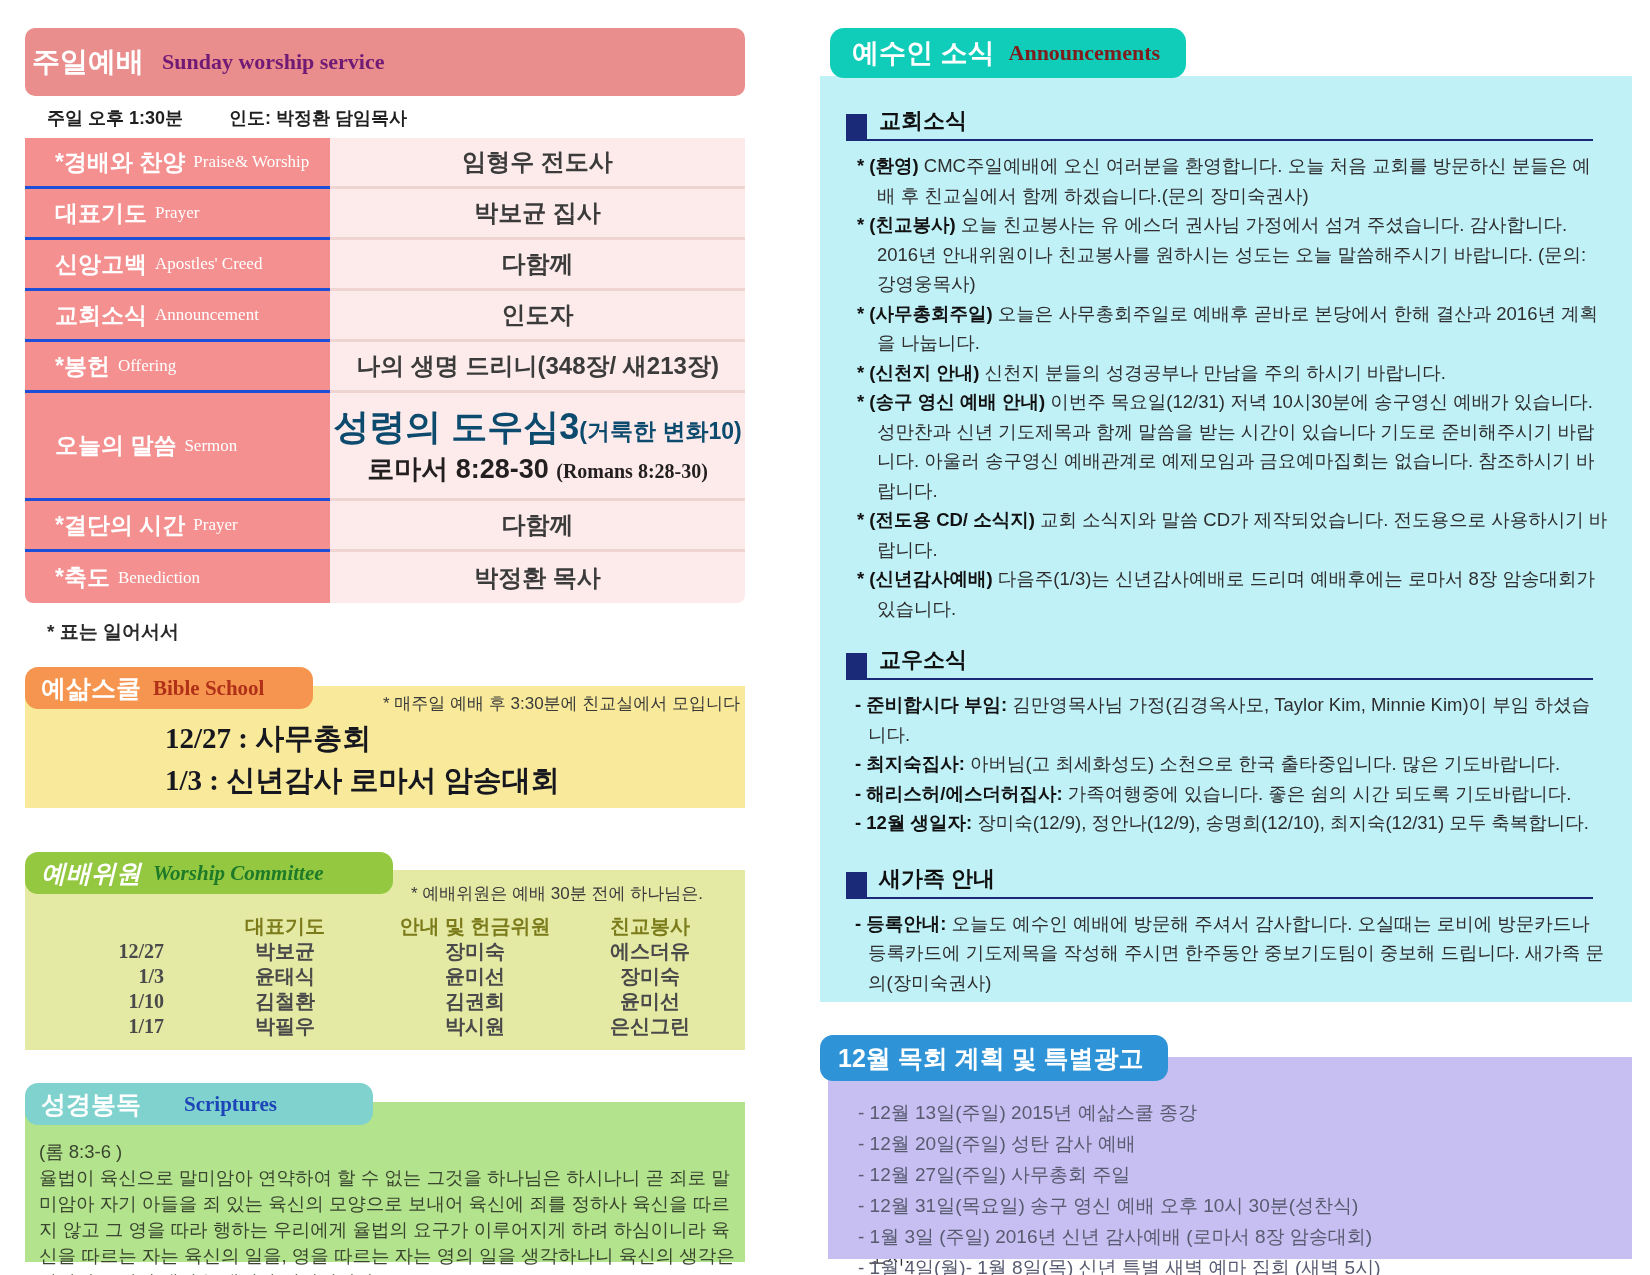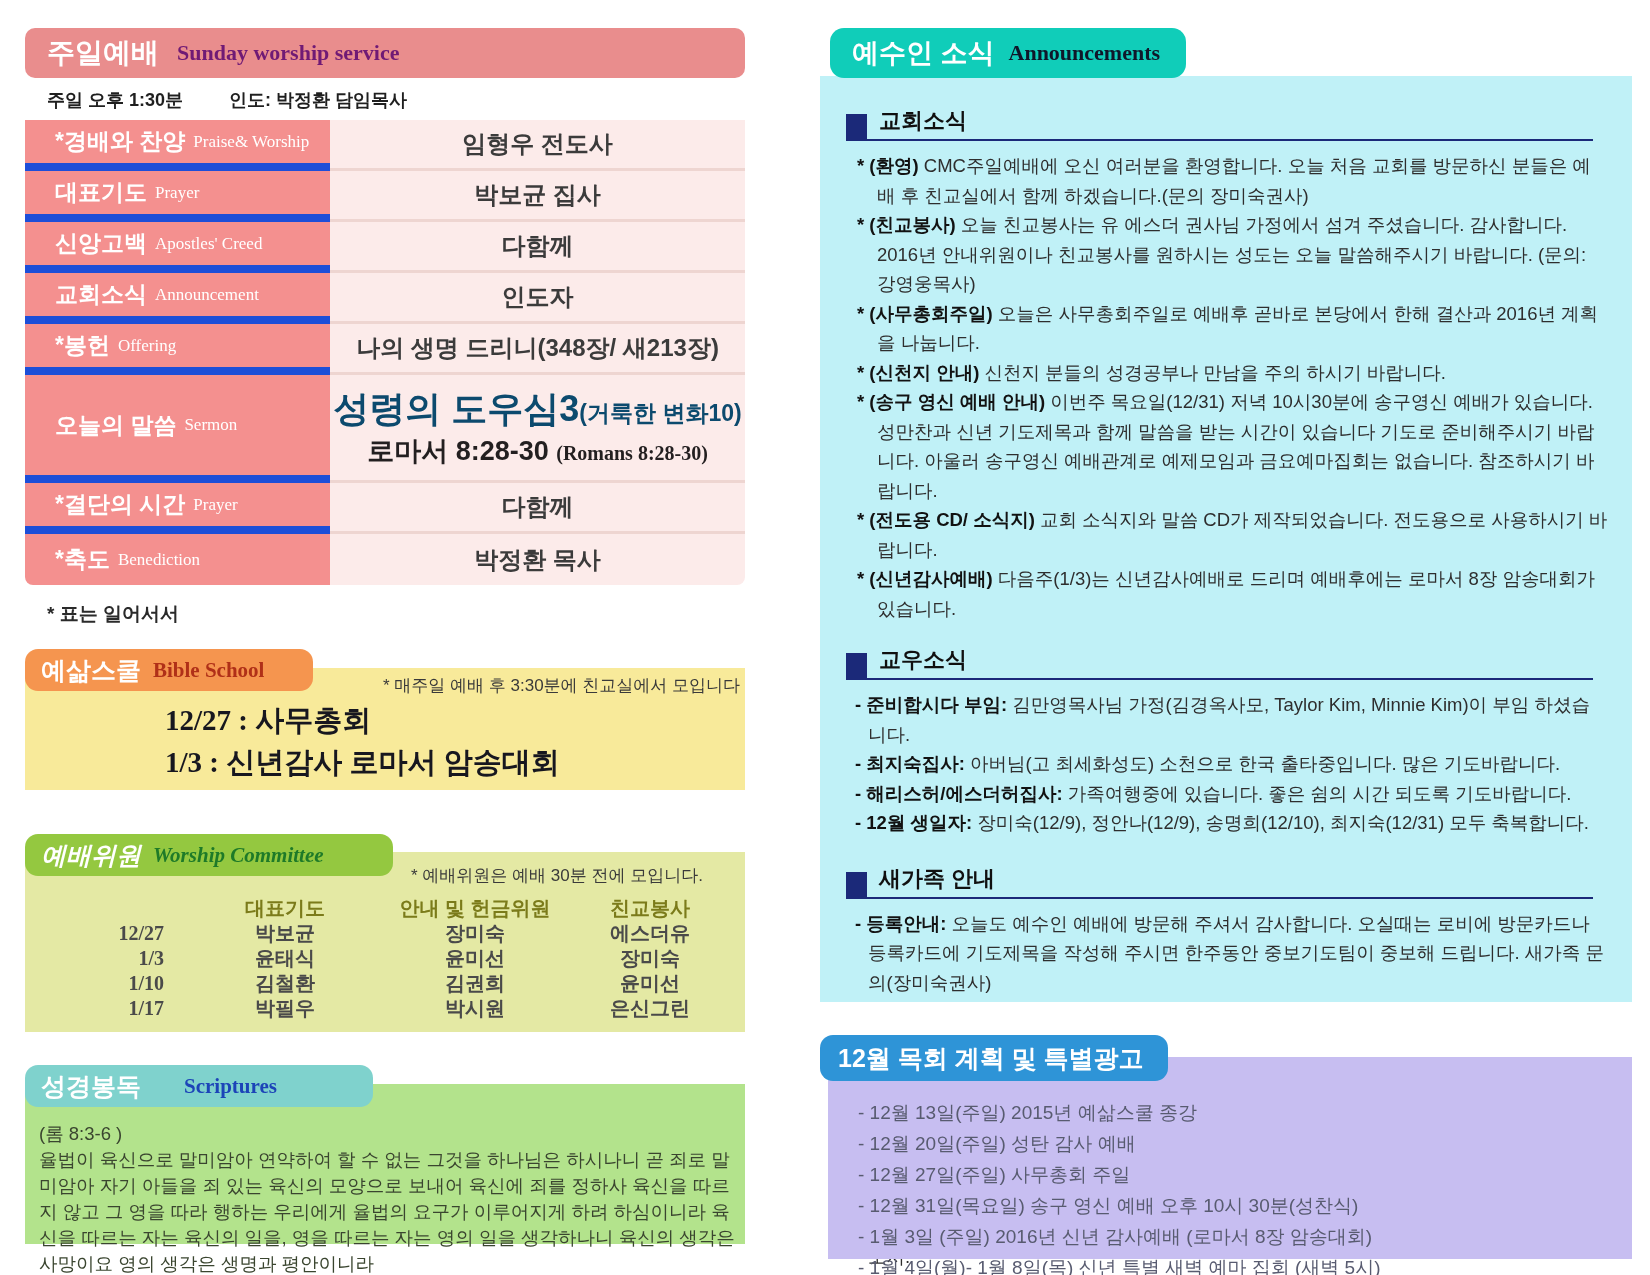--- a/index.html
+++ b/index.html
@@ -7,34 +7,34 @@
   body {
     width:1650px; height:1275px; position:relative; overflow:hidden;
     font-family:"Liberation Sans", sans-serif;
   }
   .serif { font-family:"Liberation Serif", serif; }
 
   
   .left-col { position:absolute; left:25px; top:28px; width:720px; }
 
   .w-header {
-    height:50px; background:#e98d8d; border-radius:10px;
-    display:flex; align-items:center; padding-left:22px;
+    height:68px; background:#e98d8d; border-radius:10px;
+    display:flex; align-items:center; padding-left:7px;
   }
   .w-header .ko { color:#ffffff; font-size:28px; font-weight:bold; }
   .w-header .en { color:#701a75; font-size:22px; font-weight:bold; margin-left:18px; }
 
   .w-sub { display:flex; gap:46px; padding:10px 0 8px 22px; font-size:18px; font-weight:bold; color:#1f1f1f; }
 
   .w-table { border-radius:0 0 8px 8px; overflow:hidden; }
   .w-row { display:flex; height:51px; }
   .w-row.sermon { height:108px; }
   .w-label {
     width:305px; background:#f4908f; display:flex; align-items:baseline;
-    padding-left:30px; border-bottom:8px solid #1d4ed8;
+    padding-left:30px; border-bottom:3px solid #1d4ed8;
     align-items:center;
   }
   .w-label .ko { color:#ffffff; font-size:23px; font-weight:bold; }
   .w-label .en { color:#ffffff; font-size:17px; margin-left:8px; font-family:"Liberation Serif", serif; }
   .w-value {
     flex:1; background:#fcebea; display:flex; flex-direction:column;
     align-items:center; justify-content:center;
     color:#3b3b3b; font-size:24px; font-weight:bold;
     border-bottom:3px solid #eed5d1;
   }
@@ -79,21 +79,21 @@
   .sc-text { position:absolute; top:56px; left:14px; width:700px; font-size:18.5px; color:#3a452f; line-height:26px; }
 
   
   .right-col { position:absolute; left:820px; top:28px; width:812px; }
 
   .an-head {
     position:absolute; top:0; left:10px; height:50px; border-radius:14px;
     background:#10cdb9; display:flex; align-items:center; padding:0 26px 0 22px; z-index:2; white-space:nowrap;
   }
   .an-head .ko { color:#ffffff; font-size:27px; font-weight:bold; }
-  .an-head .en { color:#0f172a; font-size:22px; font-weight:bold; margin-left:14px; font-family:"Liberation Serif", serif; }
+  .an-head .en { color:#7f1d1d; font-size:22px; font-weight:bold; margin-left:14px; font-family:"Liberation Serif", serif; }
 
   .an-panel {
     position:absolute; top:48px; left:0; width:812px; height:926px;
     background:#c0f1f7; padding:30px 24px 0 26px;
   }
 
   .sec-head { display:flex; align-items:flex-end; border-bottom:2px solid #1b2979; padding-bottom:3px; width:98%; margin-bottom:10px; }
   .sec-sq { width:21px; height:26px; background:#1b2979; margin-right:12px; position:relative; top:4px; }
   .sec-title { font-size:22px; font-weight:bold; color:#101010; }
 
@@ -216,21 +216,21 @@
         <div>1/3 : 신년감사 로마서 암송대회</div>
       </div>
     </div>
 
     <div class="block wc-block">
       <div class="wc-box"></div>
       <div class="round-head wc-head">
         <span class="ko">예배위원</span>
         <span class="en">Worship Committee</span>
       </div>
-      <div class="wc-note">* 예배위원은 예배 30분 전에 모입니다.</div>
+      <div class="wc-note">* 예배위원은 예배 30분 전에 하나님은.</div>
       <div class="wc-table">
         <div></div>
         <div class="wc-th">대표기도</div>
         <div class="wc-th">안내 및 헌금위원</div>
         <div class="wc-th">친교봉사</div>
 
         <div class="wc-date">12/27</div>
         <div class="wc-td">박보균</div>
         <div class="wc-td">장미숙</div>
         <div class="wc-td">에스더유</div>

